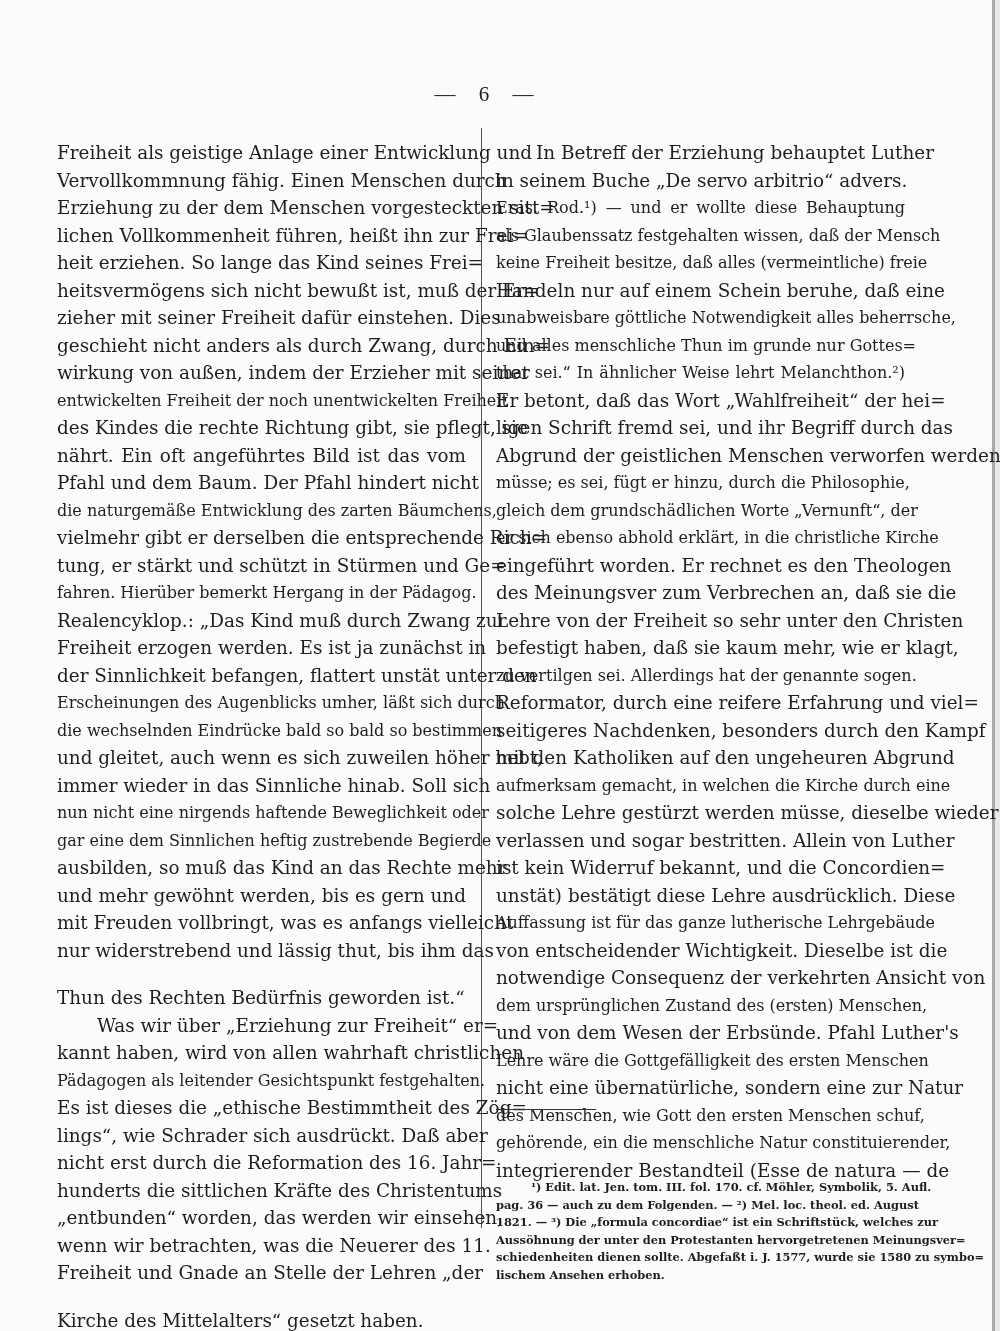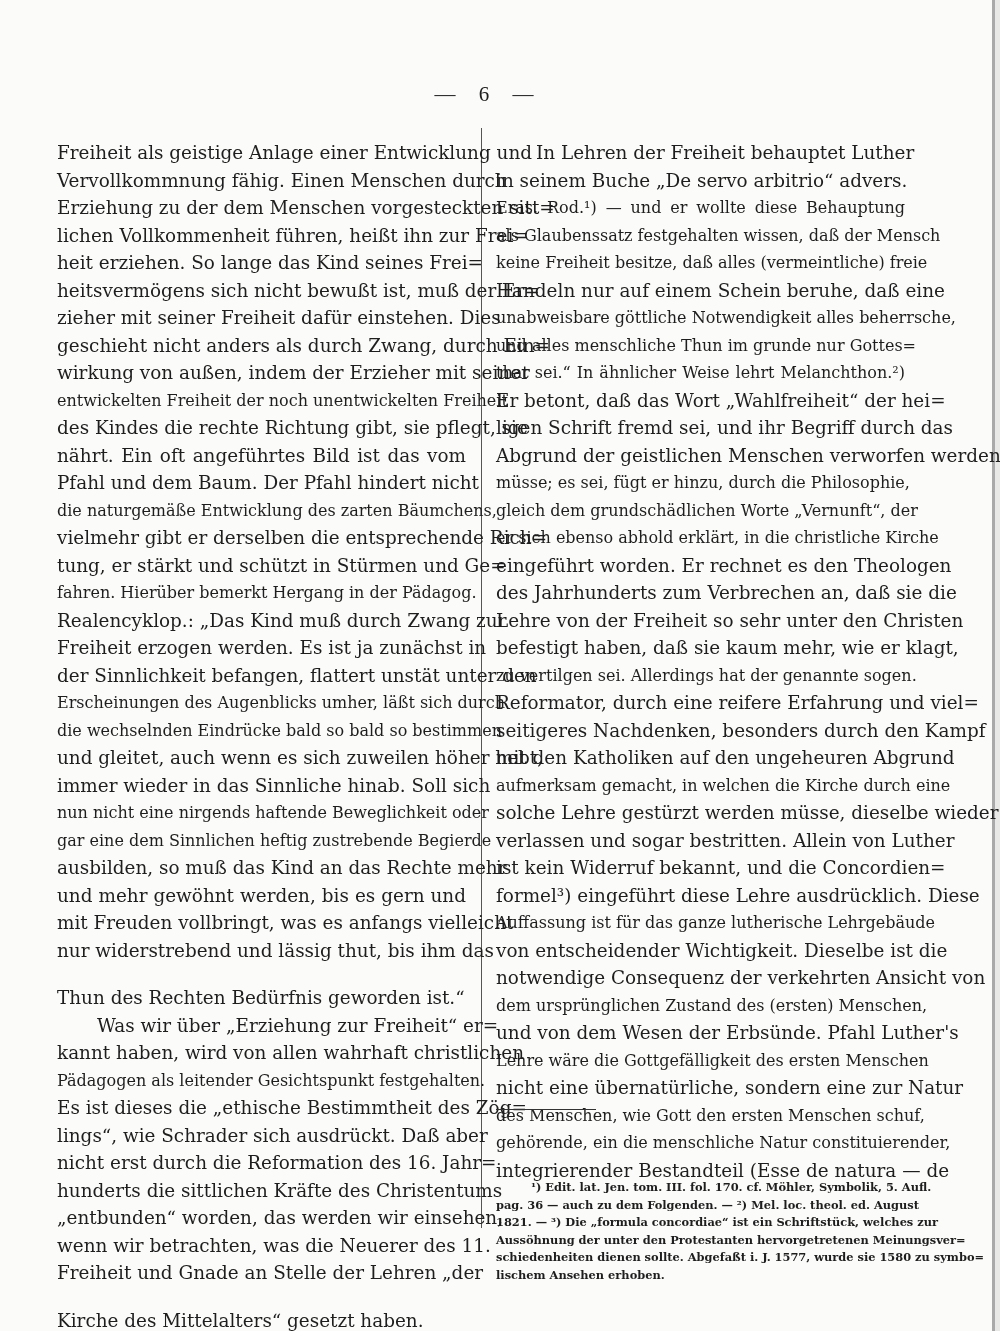--- a/index.html
+++ b/index.html
@@ -108,48 +108,48 @@
   <span class="line">lings“, wie Schrader sich ausdrückt. Daß aber</span>
   <span class="line">nicht erst durch die Reformation des 16. Jahr=</span>
   <span class="line">hunderts die sittlichen Kräfte des Christentums</span>
   <span class="line">„entbunden“ worden, das werden wir einsehen,</span>
   <span class="line">wenn wir betrachten, was die Neuerer des 11.</span>
   <span class="line">Freiheit und Gnade an Stelle der Lehren „der</span>
   <span class="line last">Kirche des Mittelalters“ gesetzt haben.</span>
 </div>
 
 <div class="col col-right">
-  <span class="line indent">In Lehren der Freiheit behauptet Luther</span>
+  <span class="line indent">In Betreff der Erziehung behauptet Luther</span>
   <span class="line">in seinem Buche „De servo arbitrio“ advers.</span>
   <span class="line tight">Eras. Rod.¹) — und er wollte diese Behauptung</span>
   <span class="line tight">als Glaubenssatz festgehalten wissen, daß der Mensch</span>
   <span class="line tight">keine Freiheit besitze, daß alles (vermeintliche) freie</span>
   <span class="line">Handeln nur auf einem Schein beruhe, daß eine</span>
   <span class="line tight">unabweisbare göttliche Notwendigkeit alles beherrsche,</span>
   <span class="line tight">und alles menschliche Thun im grunde nur Gottes=</span>
   <span class="line tight">that sei.“ In ähnlicher Weise lehrt Melanchthon.²)</span>
   <span class="line">Er betont, daß das Wort „Wahlfreiheit“ der hei=</span>
   <span class="line">ligen Schrift fremd sei, und ihr Begriff durch das</span>
   <span class="line">Abgrund der geistlichen Menschen verworfen werden</span>
   <span class="line tight">müsse; es sei, fügt er hinzu, durch die Philosophie,</span>
   <span class="line tight">gleich dem grundschädlichen Worte „Vernunft“, der</span>
   <span class="line tight">er sich ebenso abhold erklärt, in die christliche Kirche</span>
   <span class="line">eingeführt worden. Er rechnet es den Theologen</span>
-  <span class="line">des Jahrhunderts zum Verbrechen an, daß sie die</span>
+  <span class="line">des Meinungsver zum Verbrechen an, daß sie die</span>
   <span class="line">Lehre von der Freiheit so sehr unter den Christen</span>
   <span class="line">befestigt haben, daß sie kaum mehr, wie er klagt,</span>
   <span class="line tight">zu vertilgen sei. Allerdings hat der genannte sogen.</span>
   <span class="line">Reformator, durch eine reifere Erfahrung und viel=</span>
   <span class="line">seitigeres Nachdenken, besonders durch den Kampf</span>
   <span class="line">mit den Katholiken auf den ungeheuren Abgrund</span>
   <span class="line tight">aufmerksam gemacht, in welchen die Kirche durch eine</span>
   <span class="line">solche Lehre gestürzt werden müsse, dieselbe wieder</span>
   <span class="line">verlassen und sogar bestritten. Allein von Luther</span>
   <span class="line">ist kein Widerruf bekannt, und die Concordien=</span>
-  <span class="line">formel³) eingeführt diese Lehre ausdrücklich. Diese</span>
+  <span class="line">unstät) bestätigt diese Lehre ausdrücklich. Diese</span>
   <span class="line tight">Auffassung ist für das ganze lutherische Lehrgebäude</span>
   <span class="line">von entscheidender Wichtigkeit. Dieselbe ist die</span>
   <span class="line">notwendige Consequenz der verkehrten Ansicht von</span>
   <span class="line tight">dem ursprünglichen Zustand des (ersten) Menschen,</span>
   <span class="line">und von dem Wesen der Erbsünde. Pfahl Luther's</span>
   <span class="line tight">Lehre wäre die Gottgefälligkeit des ersten Menschen</span>
   <span class="line">nicht eine übernatürliche, sondern eine zur Natur</span>
   <span class="line tight">des Menschen, wie Gott den ersten Menschen schuf,</span>
   <span class="line tight">gehörende, ein die menschliche Natur constituierender,</span>
   <span class="line">integrierender Bestandteil (Esse de natura — de</span>

